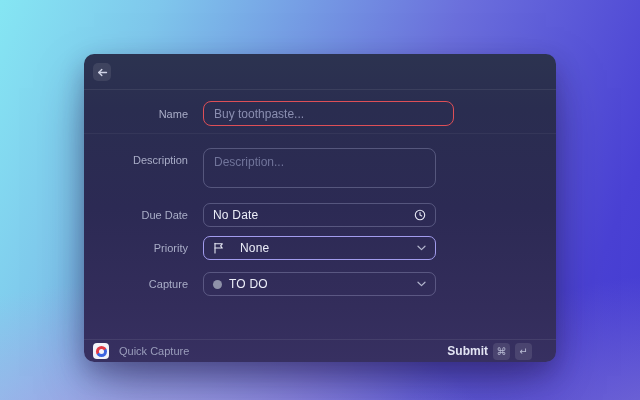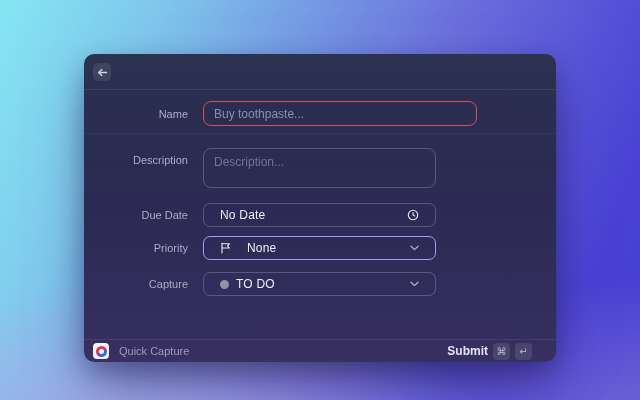--- a/index.html
+++ b/index.html
@@ -28,21 +28,21 @@
     position:absolute; left:9px; top:9px; width:18px; height:18px;
     border:none; border-radius:5px; background:rgba(255,255,255,0.09);
     display:flex; align-items:center; justify-content:center; cursor:pointer; color:#d0d3e6;
   }
 
   .row { position:absolute; left:0; right:0; display:flex; align-items:center; }
   .row .label {
     width:119px; padding-right:15px; text-align:right;
     font-size:11px; color:#a9adc7; flex:0 0 auto;
   }
-  .ctrl { width:274px; flex:0 0 auto; display:flex; align-items:center; }
+  .ctrl { width:251px; flex:0 0 auto; display:flex; align-items:center; }
 
   .row-name { top:40px; height:39px; }
   .name-divider { position:absolute; left:0; right:0; top:79px; height:1px; background:rgba(255,255,255,0.05); }
 
   .name-input {
     width:100%; height:25px; background:transparent;
     border:1px solid #dd4f57; border-radius:8px; padding:0 10px;
     color:#e8eaf6; font-size:12px; outline:none;
     font-family:"Liberation Sans","DejaVu Sans",sans-serif;
   }
@@ -60,21 +60,21 @@
     font-family:"Liberation Sans","DejaVu Sans",sans-serif;
   }
   .desc-area::placeholder { color:#70749a; }
 
   .row-due { top:149px; height:24px; }
   .row-pri { top:182px; height:24px; }
   .row-status { top:218px; height:24px; }
 
   .field {
     width:233px; height:24px; border:1px solid rgba(197,200,238,0.28); border-radius:7px;
-    display:flex; align-items:center; padding:0 16px; gap:7px; cursor:pointer;
+    display:flex; align-items:center; padding:0 9px; gap:7px; cursor:pointer;
   }
   .field.focused { border-color:#a29cee;gap:16px; }
   .field .value { font-size:12px; font-weight:500; color:#eceef8; letter-spacing:0.2px; }
   .field .trail { margin-left:auto; display:flex; align-items:center; }
 
   .status-dot { width:9px; height:9px; border-radius:50%; background:#8f92a9; }
 
   .win-footer {
     position:absolute; left:0; right:0; bottom:0; height:23px;
     border-top:1px solid rgba(255,255,255,0.08);

